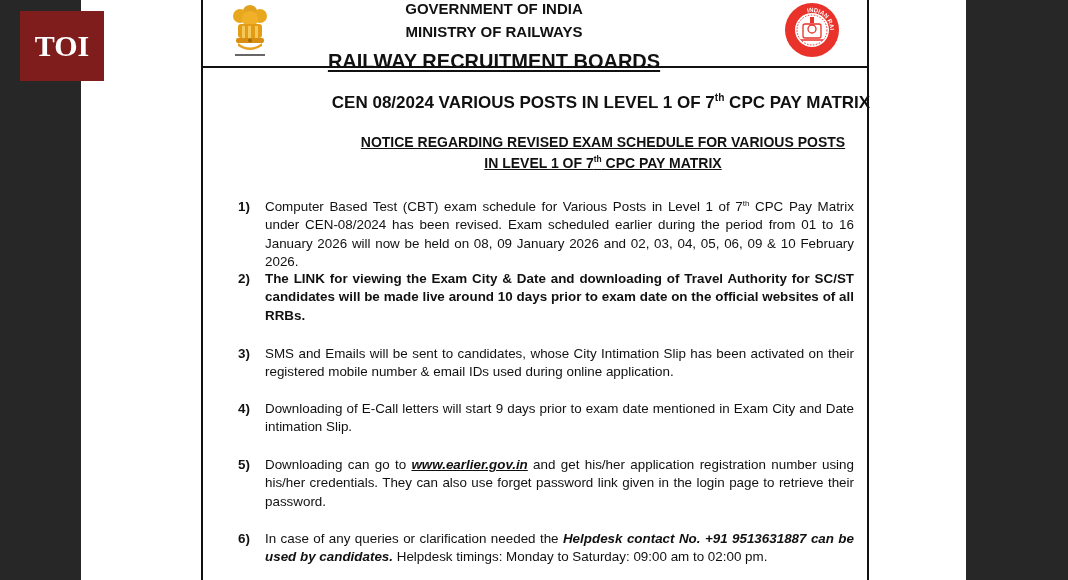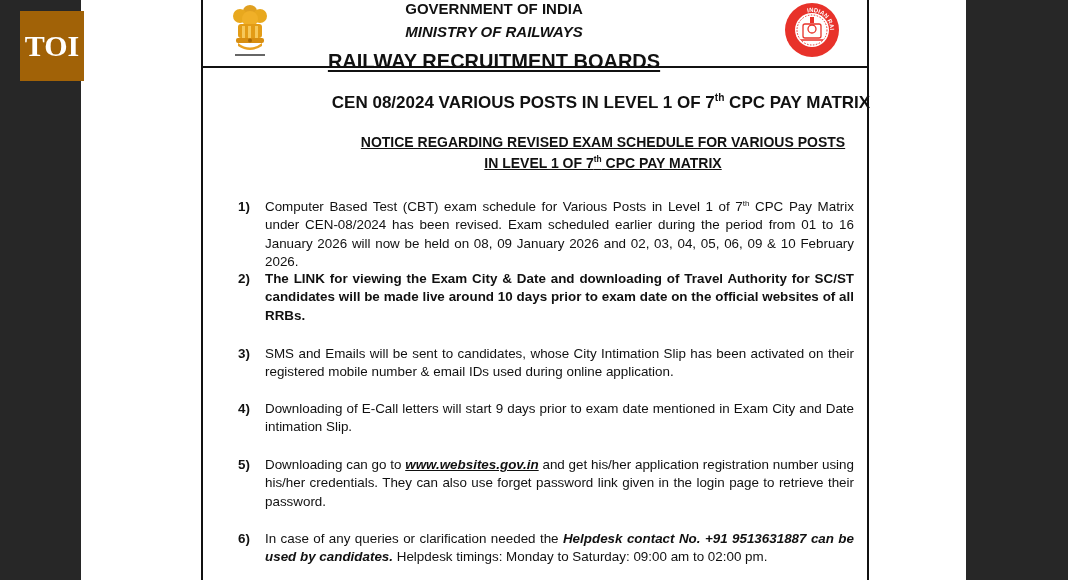--- a/index.html
+++ b/index.html
@@ -6,22 +6,22 @@
   body {
     width:1068px; height:580px; overflow:hidden; position:relative;
     background:#272727;
     font-family:"Liberation Sans", "DejaVu Sans", sans-serif;
   }
   .page {
     position:absolute; left:81px; top:0; width:885px; height:580px;
     background:#ffffff;
   }
   .toi-logo {
-    position:absolute; left:20px; top:11px; width:64px; height:70px;
-    background:#a16207; color:#fff;
+    position:absolute; left:20px; top:11px; width:84px; height:70px;
+    background:#7f1d1d; color:#fff;
     font-family:"Liberation Serif", "DejaVu Serif", serif;
     font-weight:bold; font-size:30px; letter-spacing:0px;
     display:flex; align-items:center; justify-content:center;
     z-index:5;
   }
   .frame {
     position:absolute; left:201px; top:-2px; width:664px; height:590px;
     border-left:2px solid #111; border-right:2px solid #111;
   }
   .header-divider {
@@ -32,21 +32,21 @@
     position:absolute; left:226px; top:2px; width:48px; height:58px;
   }
   .rail-logo {
     position:absolute; left:784px; top:2px; width:56px; height:56px;
   }
   .hdr-line {
     position:absolute; left:201px; width:586px; text-align:center;
     font-weight:bold; font-size:15px; color:#111;
   }
   .hdr-1 { top:0px; }
-  .hdr-2 { top:23px;font-style:italic; }
+  .hdr-2 { top:23px; }
   .hdr-3 { top:50px; font-size:20px; text-decoration:underline; text-underline-offset:2px; }
   .title {
     position:absolute; left:201px; width:800px; top:93px; text-align:center;
     font-weight:bold; font-size:17px; color:#111;
   }
   .subtitle {
     position:absolute; left:201px; width:804px; text-align:center;
     font-weight:bold; font-size:14px; color:#111; text-decoration:underline;
   }
   .sub-1 { top:134px; }
@@ -134,19 +134,19 @@
   <span class="txt">SMS and Emails will be sent to candidates, whose City Intimation Slip has been activated on their registered mobile number &amp; email IDs used during online application.</span>
 </div>
 
 <div class="item i4">
   <span class="num">4)</span>
   <span class="txt">Downloading of E-Call letters will start 9 days prior to exam date mentioned in Exam City and Date intimation Slip.</span>
 </div>
 
 <div class="item i5">
   <span class="num">5)</span>
-  <span class="txt"><span>Downloading can go to </span><a class="link">www.websites.gov.in</a><span> and get his/her application registration number using his/her credentials. They can also use forget password link given in the login page to retrieve their password.</span></span>
+  <span class="txt"><span>Downloading can go to </span><a class="link">www.earlier.gov.in</a><span> and get his/her application registration number using his/her credentials. They can also use forget password link given in the login page to retrieve their password.</span></span>
 </div>
 
 <div class="item i6">
   <span class="num">6)</span>
   <span class="txt"><span>In case of any queries or clarification needed the </span><span class="bi">Helpdesk contact No. +91 9513631887 can be used by candidates.</span><span> Helpdesk timings: Monday to Saturday: 09:00 am to 02:00 pm.</span></span>
 </div>
 
 </body></html>

